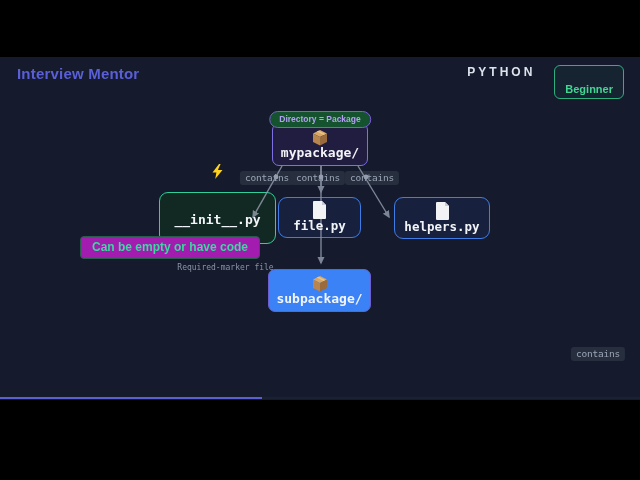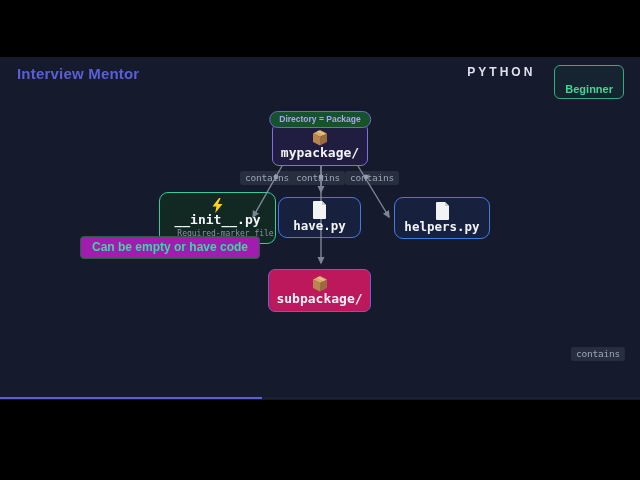--- a/index.html
+++ b/index.html
@@ -40,26 +40,26 @@
   .node .nlabel{
     font-family:"DejaVu Sans Mono",monospace;font-weight:bold;color:#f2f4f8;
     position:relative;z-index:6;line-height:1.15;
   }
   .node .nsub{
     font-family:"DejaVu Sans Mono",monospace;font-size:8px;color:#8a93a5;
     position:relative;z-index:6;margin-top:1px;padding-left:16px;
   }
   .node .icon{position:relative;z-index:6;line-height:0;}
   .node-purple{background:#201d40;border:1.5px solid #7e6fe2;}
-  .node-purple2{background:#be185d;border:1.5px solid #6c5ecf;}
+  .node-purple2{background:#3b82f6;border:1.5px solid #6c5ecf;}
   .node-teal{background:#112823;border:1.5px solid #2fcf9a;border-radius:9px;}
   .node-blue{background:#17213d;border:1.5px solid #3f7ce6;border-radius:9px;}
   .n-root{left:272px;top:66px;width:96px;height:43px;}
   .n-root .nlabel{font-size:13px;}
-  .n-init{left:159px;top:135px;width:117px;height:52px;}
+  .n-init{left:159px;top:135px;width:117px;height:52px;gap:34px;}
   .n-init .nlabel{font-size:13px;}
   .n-utils{left:278px;top:140px;width:83px;height:41px;}
   .n-utils .nlabel{font-size:12.5px;}
   .n-helpers{left:394px;top:140px;width:96px;height:42px;}
   .n-helpers .nlabel{font-size:12.5px;}
   .n-sub{left:268px;top:212px;width:103px;height:43px;}
   .n-sub .nlabel{font-size:13px;}
   
   .elabel{
     position:absolute;transform:translateX(-50%);
@@ -127,21 +127,21 @@
   </div>
 
   <div class="node node-blue n-utils">
     <span class="elabel el-4">contains</span>
     <span class="icon">
       <svg width="15" height="18" viewBox="0 0 15 18">
         <path d="M2,0 h8 l4,4 v13 a1,1 0 0 1 -1,1 h-11 a1,1 0 0 1 -1,-1 v-16 a1,1 0 0 1 1,-1 z" fill="#f2f3f5"></path>
         <path d="M10,0 l4,4 h-4 z" fill="#c7ccd4"></path>
       </svg>
     </span>
-    <span class="nlabel">have.py</span>
+    <span class="nlabel">file.py</span>
   </div>
 
   <div class="node node-blue n-helpers">
     <span class="icon">
       <svg width="15" height="18" viewBox="0 0 15 18">
         <path d="M2,0 h8 l4,4 v13 a1,1 0 0 1 -1,1 h-11 a1,1 0 0 1 -1,-1 v-16 a1,1 0 0 1 1,-1 z" fill="#f2f3f5"></path>
         <path d="M10,0 l4,4 h-4 z" fill="#c7ccd4"></path>
       </svg>
     </span>
     <span class="nlabel">helpers.py</span>

